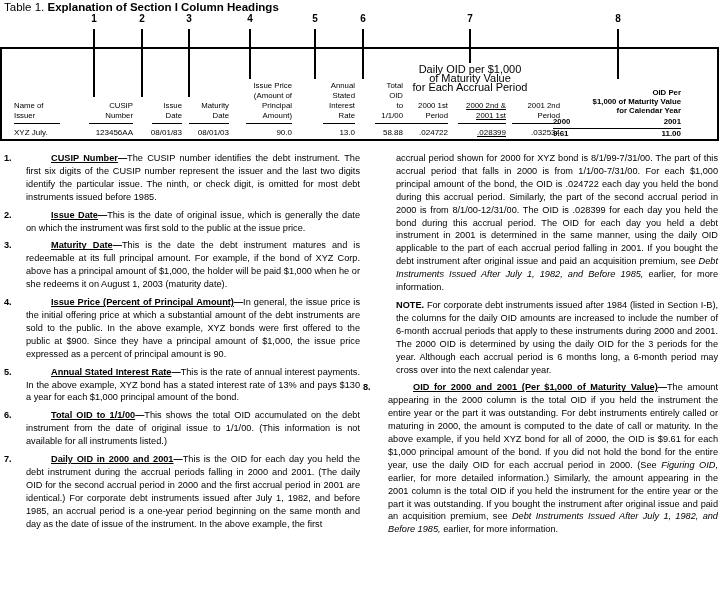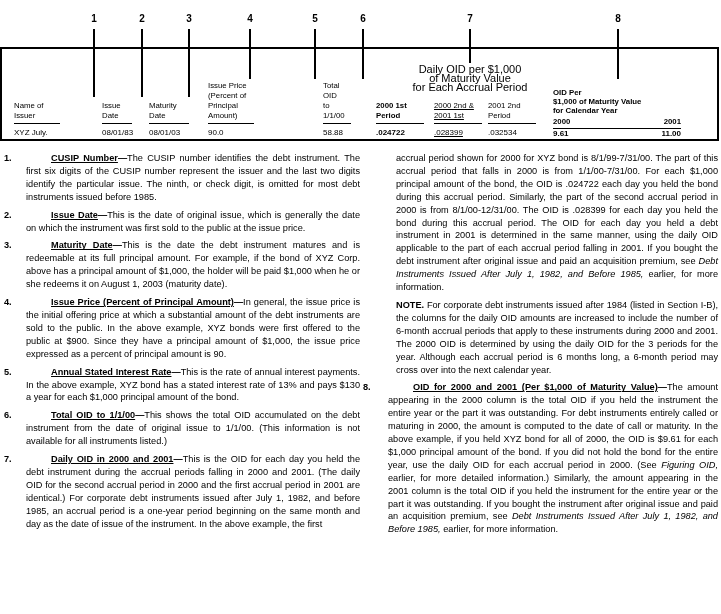--- a/index.html
+++ b/index.html
@@ -6,21 +6,21 @@
   .page{position:relative;width:721px;height:614px;background:#fff;color:#000;
         font-family:"Liberation Sans",sans-serif;overflow:hidden;}
   
   .title{position:absolute;left:4px;top:1px;font-size:11.5px;white-space:nowrap;}
   .title .bold{font-weight:bold;}
   
   #figure{position:absolute;left:0;top:0;width:721px;height:143px;}
   .box{position:absolute;left:0;top:47px;width:719px;height:94px;border:2px solid #000;box-sizing:border-box;}
   .marker{position:absolute;width:20px;text-align:center;font-weight:bold;font-size:10px;line-height:12px;}
   .vline{position:absolute;width:2px;background:#000;}
-  .col{position:absolute;display:flex;flex-direction:column;align-items:flex-start;
+  .col{position:absolute;display:flex;flex-direction:column;align-items:flex-end;
        font-size:7.8px;line-height:10px;text-align:center;}
   .col.left-align{align-items:flex-start;text-align:left;}
   .col.g8{line-height:9px;font-weight:bold;}
   .hl{white-space:nowrap;}
   .underline{border-top:1px solid #000;margin-top:2px;height:0;}
   .value{margin-top:4px;font-size:8px;white-space:nowrap;}
   .gtitle{position:absolute;font-size:11px;line-height:9px;text-align:center;}
   .row{display:flex;justify-content:space-between;width:100%;}
   .vrow{display:flex;justify-content:space-between;width:100%;margin-top:0;font-size:8px;}
   
@@ -32,20 +32,23 @@
   .txt{flex:1;}
   .para{margin-left:33px;margin-bottom:5px;}
   .bu{font-weight:bold;text-decoration:underline;margin-left:25px;}
   .b{font-weight:bold;}
   .i{font-style:italic;}
 </style>
 </head>
 <body>
 
 <div class="page">
+  <div class="title">
+    <span>Table 1. </span><span class="bold">Explanation of Section I Column Headings</span>
+  </div>
   <div id="figure">
       <div class="box"></div>
       <div class="marker" style="left: 84px; top: 13px;">1</div>
       <div class="vline" style="left: 93px; top: 29px; height: 68px;"></div>
       <div class="marker" style="left: 132px; top: 13px;">2</div>
       <div class="vline" style="left: 141px; top: 29px; height: 68px;"></div>
       <div class="marker" style="left: 179px; top: 13px;">3</div>
       <div class="vline" style="left: 188px; top: 29px; height: 68px;"></div>
       <div class="marker" style="left: 240px; top: 13px;">4</div>
       <div class="vline" style="left: 249px; top: 29px; height: 50px;"></div>
@@ -56,54 +59,68 @@
       <div class="marker" style="left: 460px; top: 13px;">7</div>
       <div class="vline" style="left: 469px; top: 29px; height: 34px;"></div>
       <div class="marker" style="left: 608px; top: 13px;">8</div>
       <div class="vline" style="left: 617px; top: 29px; height: 50px;"></div>
       <div class="col left-align" style="left: 14px; width: 80px; bottom: 5px; margin-top: 36px;">
         <div class="hl">Name of</div>
         <div class="hl">Issuer</div>
         <div class="underline" style="width: 46px;"></div>
         <div class="value">XYZ July.</div>
       </div>
+      <div class="col" style="left: 53px; width: 80px; bottom: 5px;">
+        <div class="hl">CUSIP</div>
+        <div class="hl">Number</div>
+        <div class="underline" style="width: 44px;"></div>
+        <div class="value">123456AA</div>
+      </div>
       <div class="col" style="left: 102px; width: 80px; bottom: 5px;">
         <div class="hl">Issue</div>
         <div class="hl">Date</div>
         <div class="underline" style="width: 30px;"></div>
         <div class="value">08/01/83</div>
       </div>
       <div class="col" style="left: 149px; width: 80px; bottom: 5px;">
         <div class="hl">Maturity</div>
         <div class="hl">Date</div>
         <div class="underline" style="width: 40px;"></div>
         <div class="value">08/01/03</div>
       </div>
       <div class="col" style="left: 208px; width: 84px; bottom: 5px;">
         <div class="hl">Issue Price</div>
-        <div class="hl">(Percent of</div>
+        <div class="hl">(Amount of</div>
         <div class="hl">Principal</div>
         <div class="hl">Amount)</div>
         <div class="underline" style="width: 46px;"></div>
         <div class="value">90.0</div>
+      </div>
+      <div class="col" style="left: 275px; width: 80px; bottom: 5px;">
+        <div class="hl">Annual</div>
+        <div class="hl">Stated</div>
+        <div class="hl">Interest</div>
+        <div class="hl">Rate</div>
+        <div class="underline" style="width: 32px;"></div>
+        <div class="value">13.0</div>
       </div>
       <div class="col" style="left: 323px; width: 80px; bottom: 5px;">
         <div class="hl">Total</div>
         <div class="hl">OID</div>
         <div class="hl">to</div>
         <div class="hl">1/1/00</div>
         <div class="underline" style="width: 28px;"></div>
         <div class="value">58.88</div>
       </div>
       <div class="gtitle" style="left: 375px; width: 190px; bottom: 51px;">
         <div class="hl">Daily OID per $1,000</div>
         <div class="hl">of Maturity Value</div>
         <div class="hl">for Each Accrual Period</div>
       </div>
-      <div class="col" style="left: 376px; width: 72px; bottom: 5px; font-weight: bold;">
+      <div class="col" style="left: 376px; width: 72px; bottom: 5px;">
         <div class="hl">2000 1st</div>
         <div class="hl">Period</div>
         <div class="underline" style="width: 48px;"></div>
         <div class="value">.024722</div>
       </div>
       <div class="col" style="left: 434px; width: 72px; bottom: 5px; text-decoration: underline;">
         <div class="hl">2000 2nd &amp;</div>
         <div class="hl">2001 1st</div>
         <div class="underline" style="width: 48px;"></div>
         <div class="value">.028399</div>

